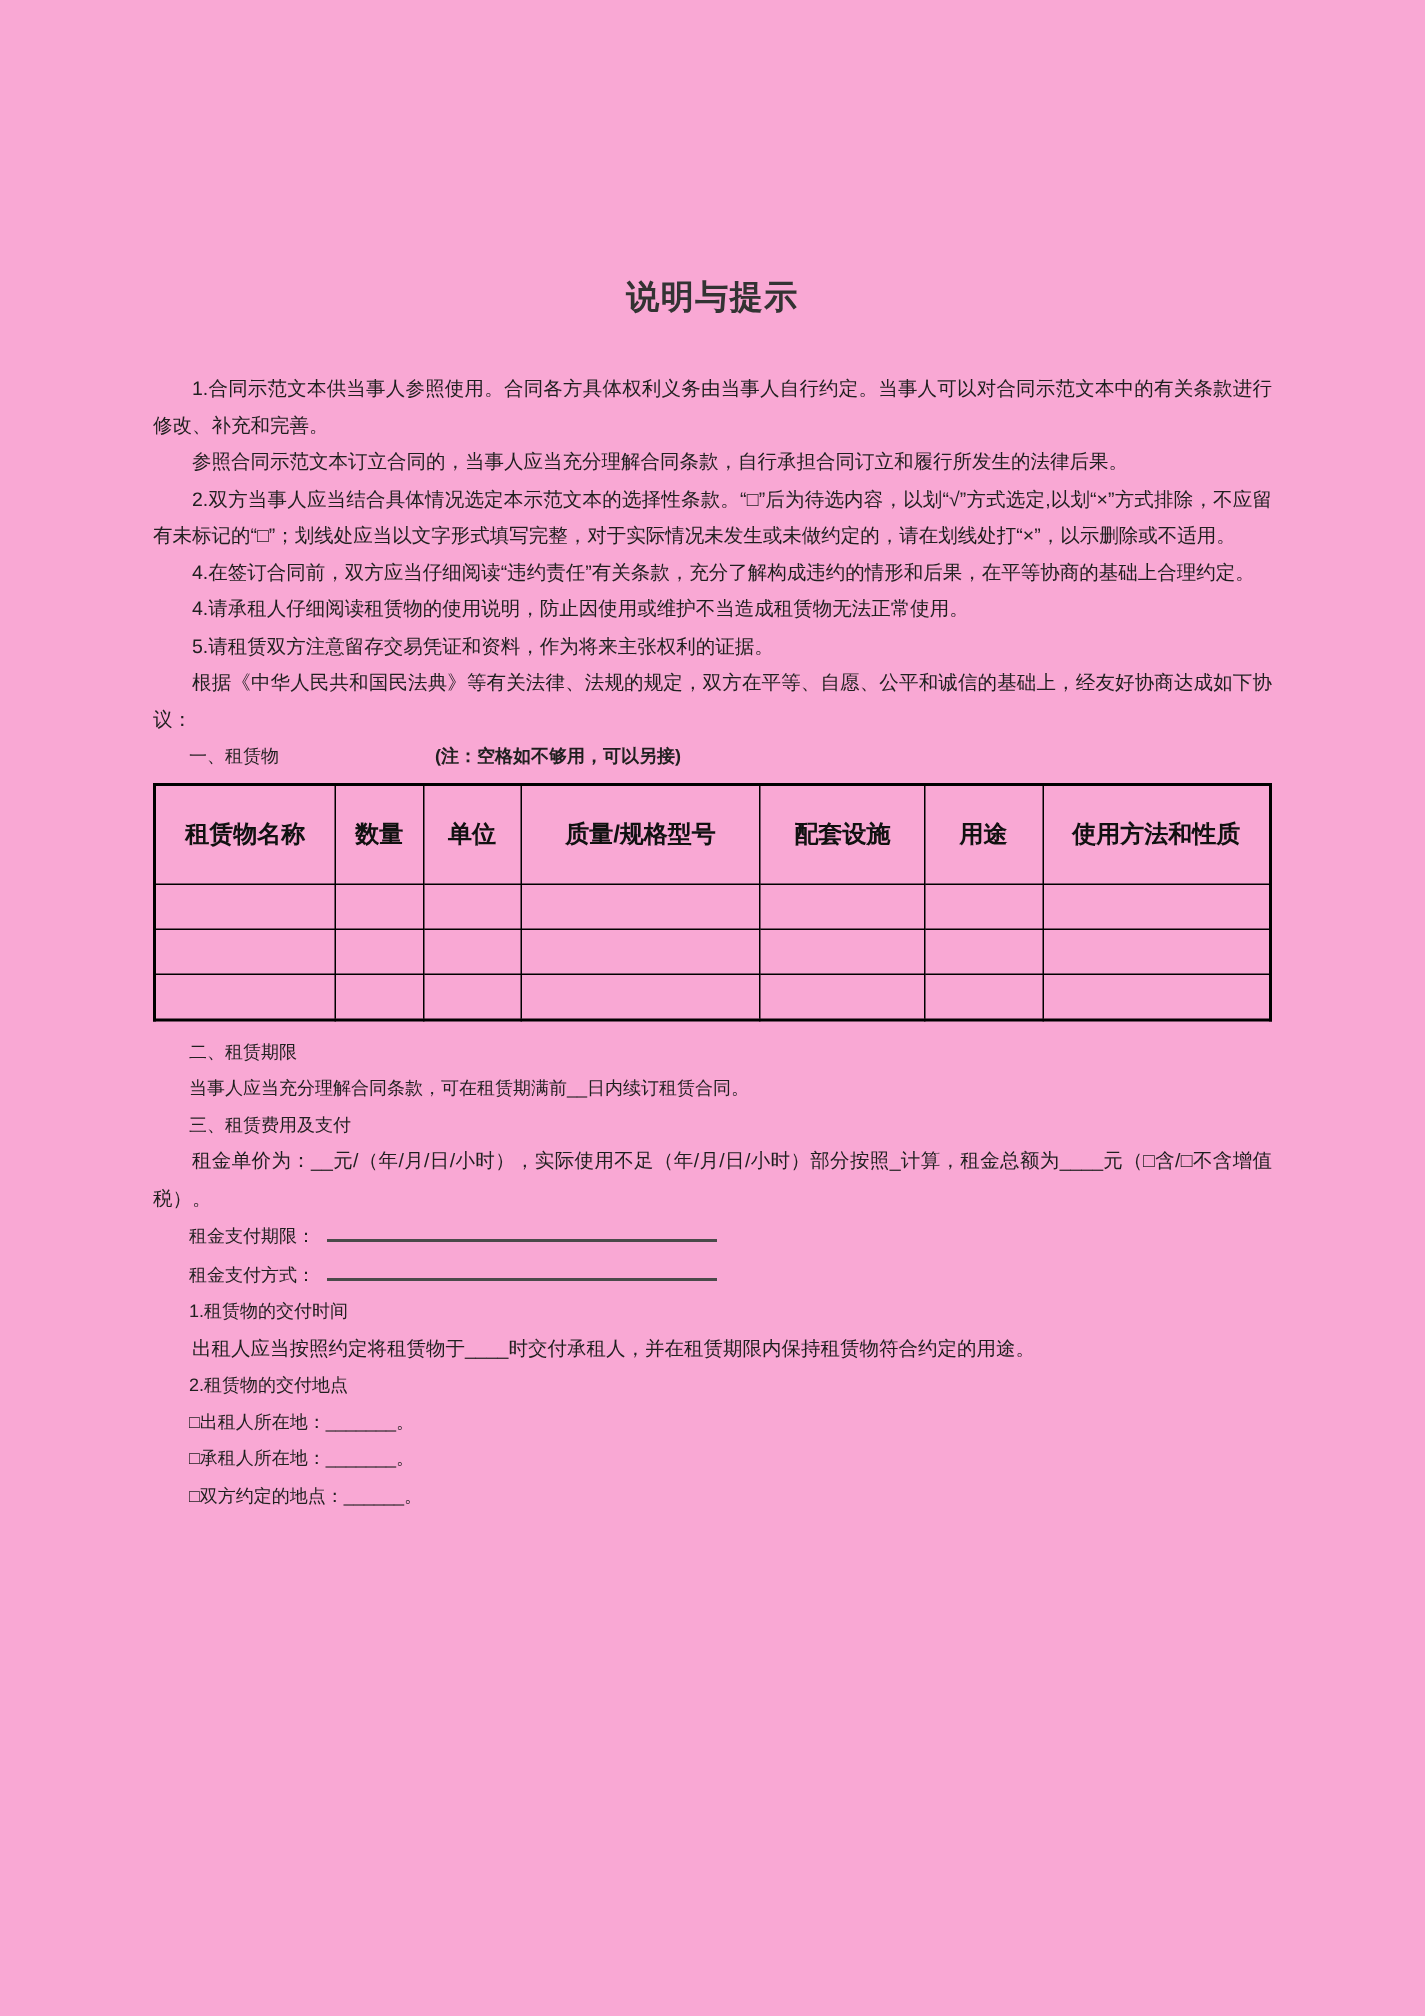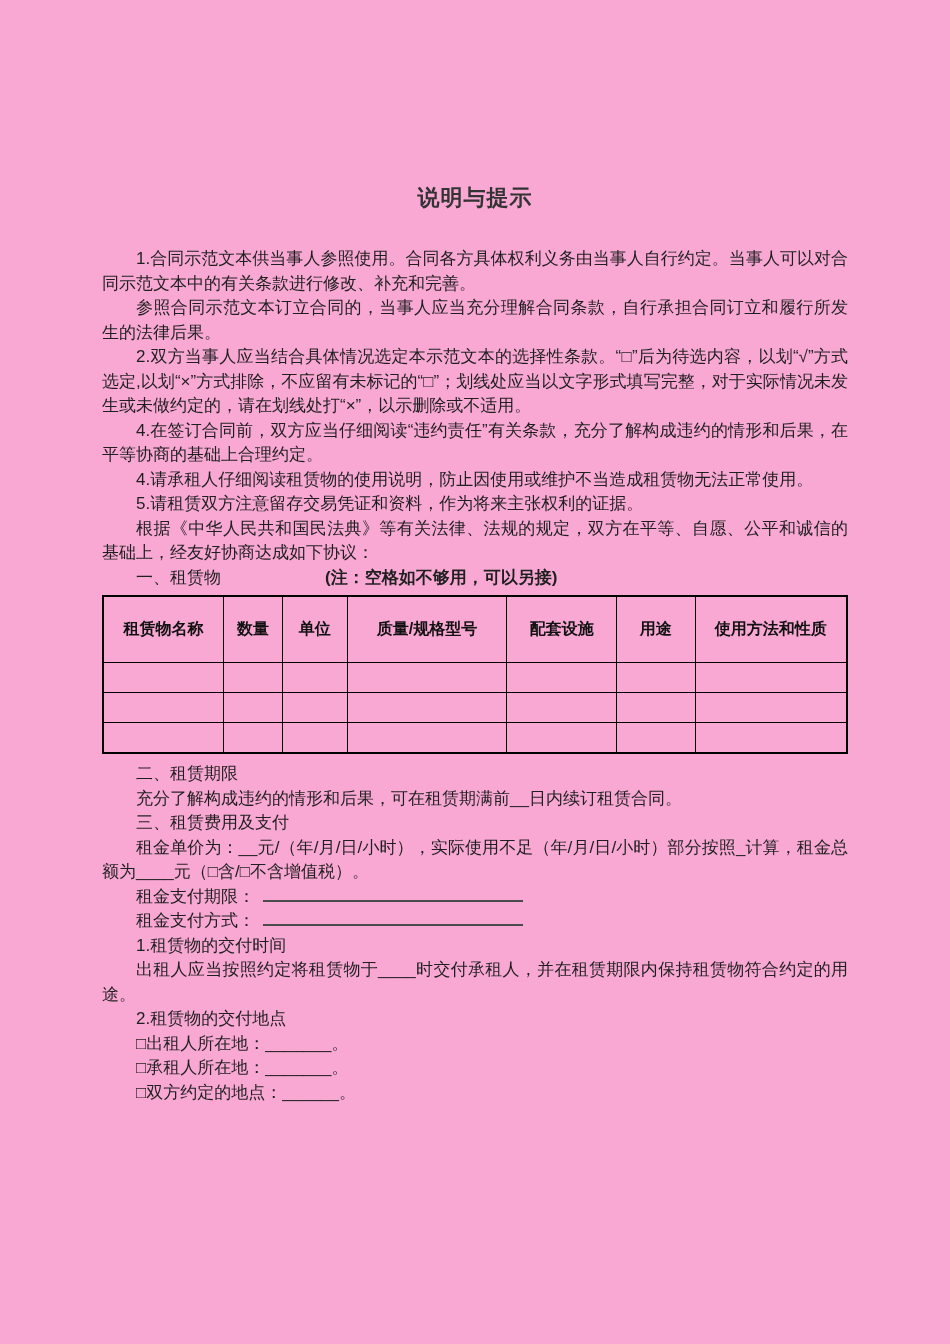--- a/index.html
+++ b/index.html
@@ -18,28 +18,28 @@
     margin:0 0 34px 0;
     text-align:center;
     font-size:22px;
     font-weight:600;
     letter-spacing:1px;
     color:#333333;
     line-height:30px;
   }
   .para{
     margin:0;
-    font-size:17px;
+    font-size:13px;
     line-height:24.5px;
     text-indent:2em;
     text-align:justify;
   }
   .line{
     margin:0;
-    font-size:17px;
+    font-size:12px;
     line-height:24.5px;
     text-indent:2em;
     white-space:nowrap;
   }
   .note{
     font-weight:bold;
     margin-left:104px;
   }
   table.lease-table{
     width:100%;
@@ -135,21 +135,21 @@
           <td></td>
           <td></td>
           <td></td>
           <td></td>
           <td></td>
         </tr>
       </tbody>
   </table>
 
   <p class="line">二、租赁期限</p>
-  <p class="line">充分了解构成违约的情形和后果，可在租赁期满前__日内续订租赁合同。</p>
+  <p class="line">当事人应当充分理解合同条款，可在租赁期满前__日内续订租赁合同。</p>
 
   <p class="line">三、租赁费用及支付</p>
   <p class="para">租金单价为：__元/（年/月/日/小时），实际使用不足（年/月/日/小时）部分按照_计算，租金总额为____元（□含/□不含增值税）。</p>
   <p class="line"><span>租金支付期限：</span><span class="blank"></span></p>
   <p class="line"><span>租金支付方式：</span><span class="blank"></span></p>
 
   <p class="line">1.租赁物的交付时间</p>
   <p class="para">出租人应当按照约定将租赁物于____时交付承租人，并在租赁期限内保持租赁物符合约定的用途。</p>
   <p class="line">2.租赁物的交付地点</p>
   <p class="line">□出租人所在地：_______。</p>

